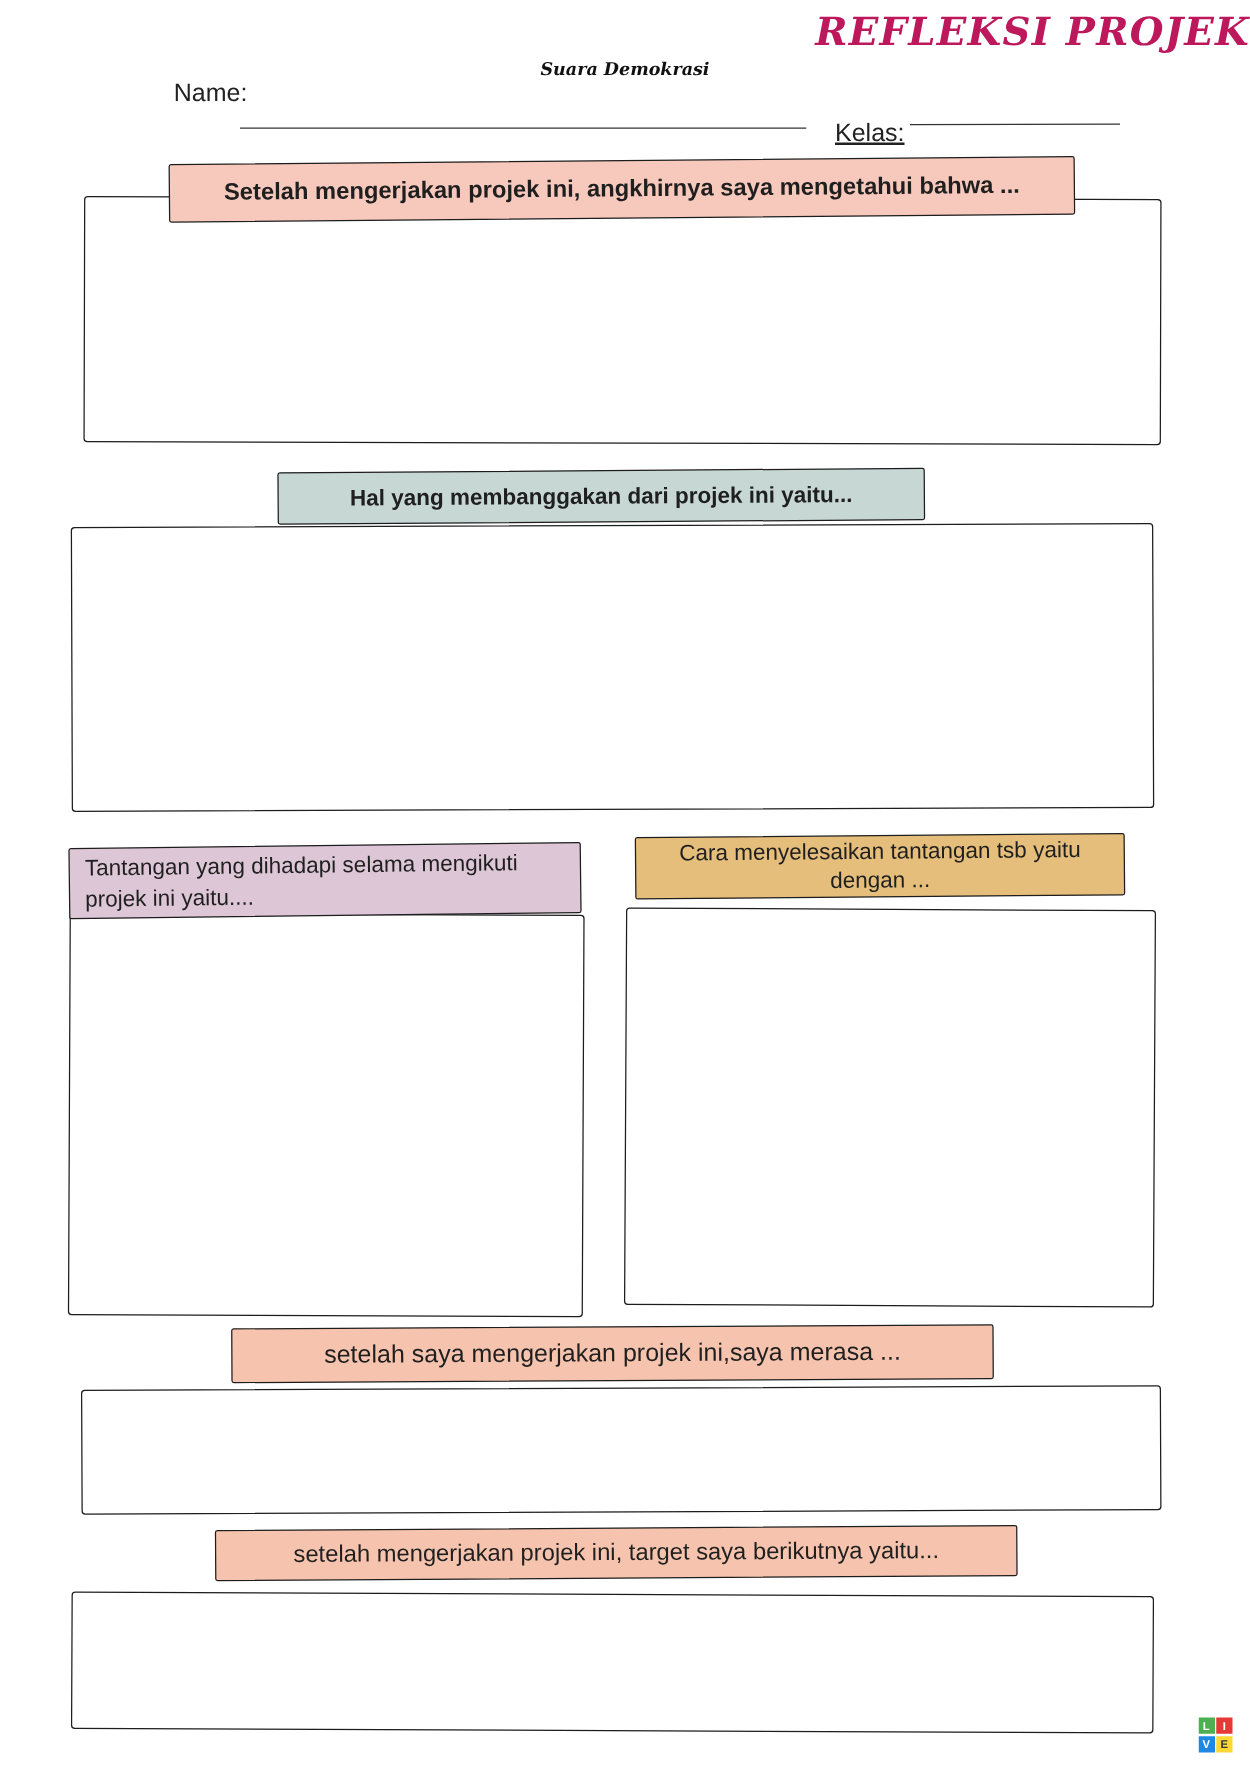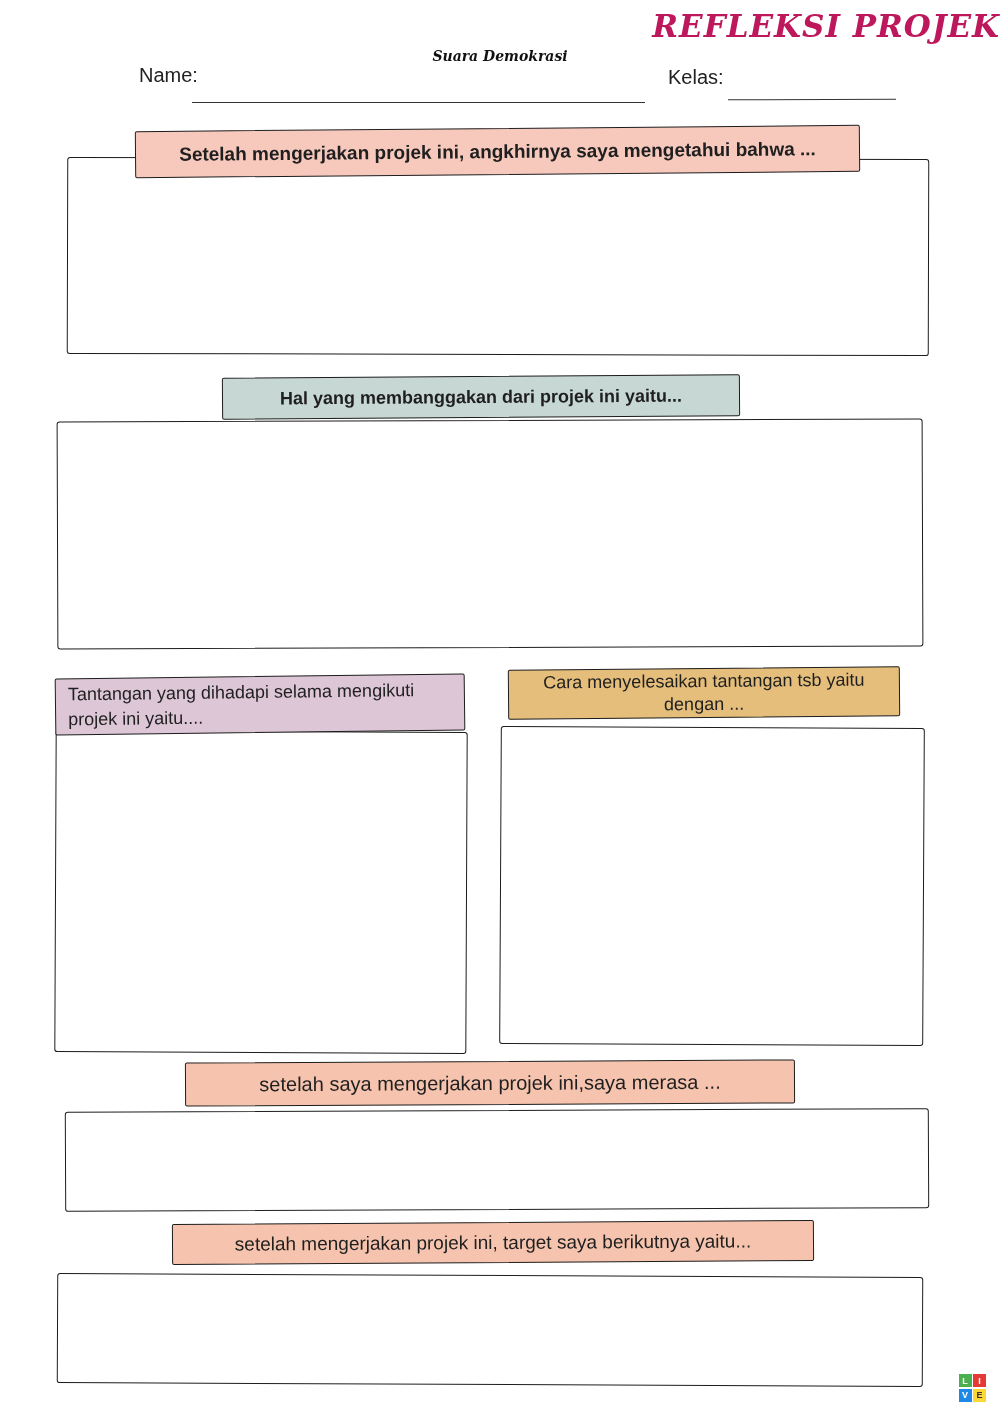--- a/index.html
+++ b/index.html
@@ -36,21 +36,21 @@
     font-size: 14px;
     color: #111;
   }
 
   .field-label {
     position: absolute;
     font-size: 20px;
     color: #222;
   }
   .name-label { top: 64px; left: 120px; margin-left: 19px; }
-  .class-label { top: 66px; left: 668px; }
+  .class-label { top: 96px; left: 668px; text-decoration: underline; }
   .field-line {
     position: absolute;
     border-bottom: 1.6px solid #333;
     height: 1px;
   }
   .name-line { top: 102px; left: 192px; width: 453px; }
   .class-line { top: 99px; left: 728px; width: 168px; transform: rotate(-0.2deg); }
 
   .banner {
     position: absolute;

